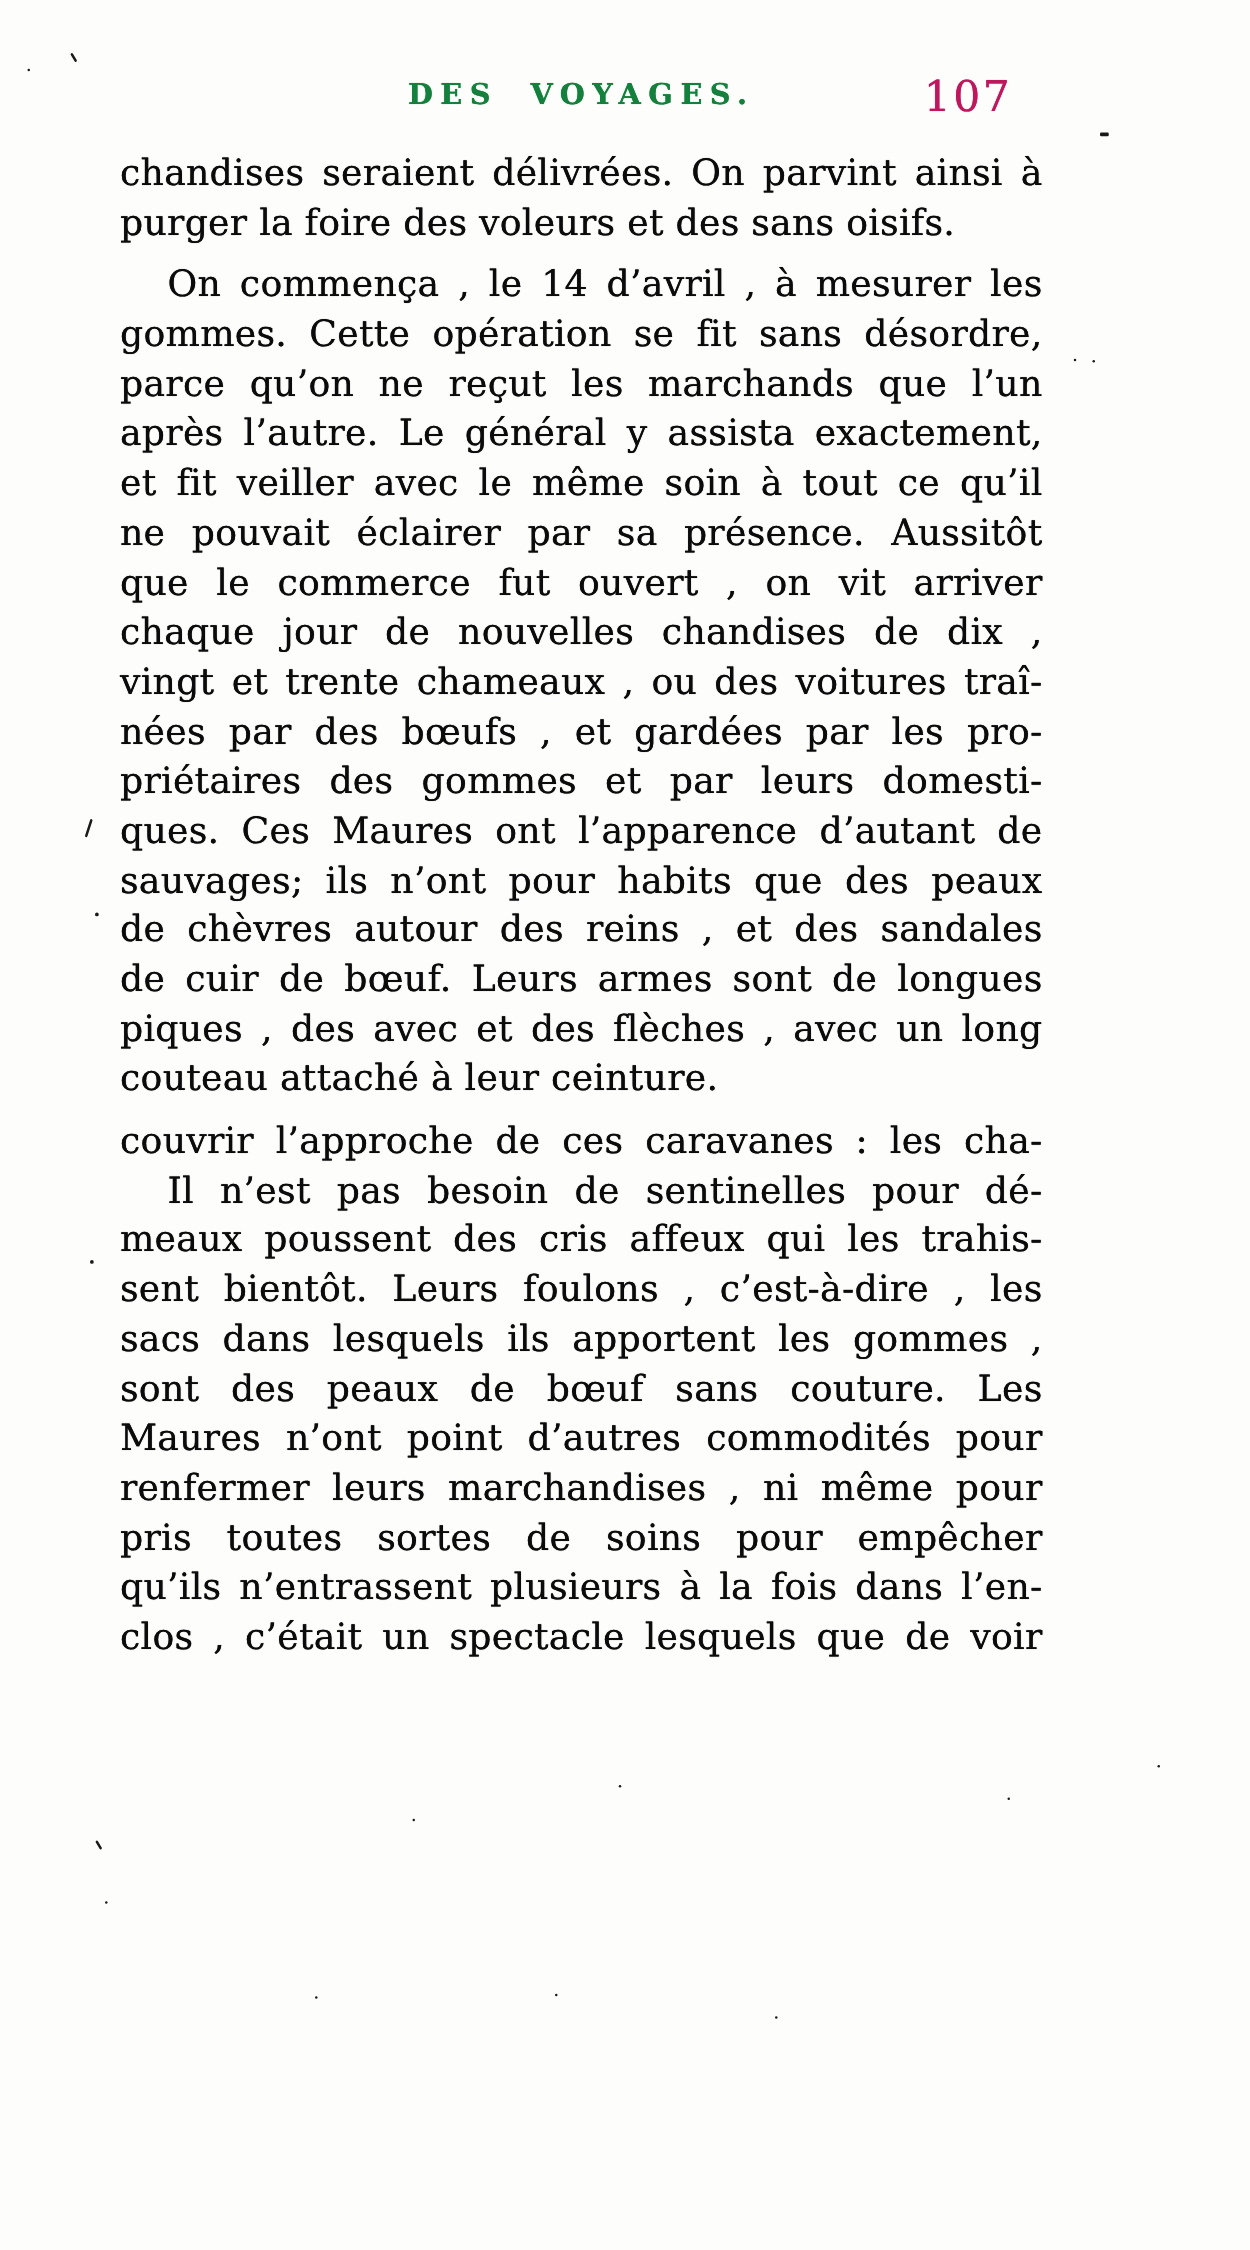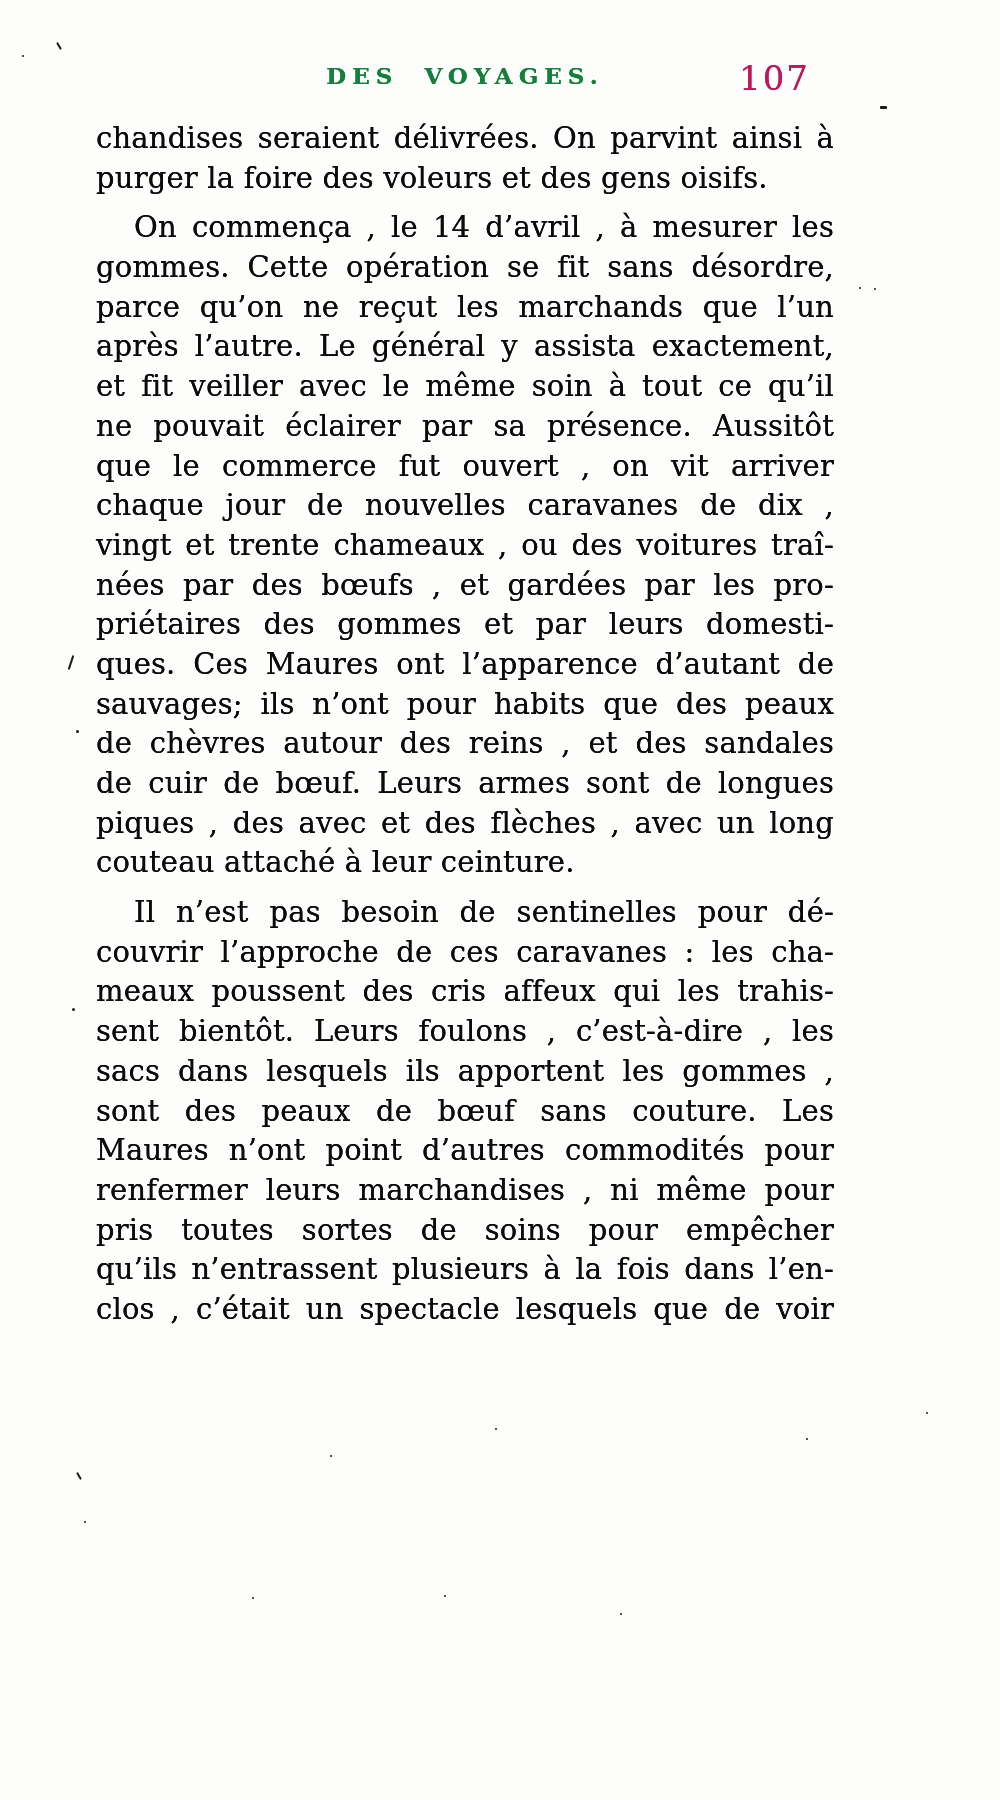--- a/index.html
+++ b/index.html
@@ -90,44 +90,44 @@
 
 <div class="page">
 
   <div class="running-header">DES VOYAGES.</div>
 
   <div class="page-number">107</div>
 
   <div class="text-block">
       <div class="paragraph">
         <div class="text-line">chandises seraient délivrées. On parvint ainsi à</div>
-        <div class="text-line no-stretch">purger la foire des voleurs et des gens oisifs.</div>
+        <div class="text-line no-stretch">purger la foire des voleurs et des sans oisifs.</div>
       </div>
       <div class="paragraph">
         <div class="text-line indent">On commença , le 14 d’avril , à mesurer les</div>
         <div class="text-line">gommes. Cette opération se fit sans désordre,</div>
         <div class="text-line">parce qu’on ne reçut les marchands que l’un</div>
         <div class="text-line">après l’autre. Le général y assista exactement,</div>
         <div class="text-line">et fit veiller avec le même soin à tout ce qu’il</div>
         <div class="text-line">ne pouvait éclairer par sa présence. Aussitôt</div>
         <div class="text-line">que le commerce fut ouvert , on vit arriver</div>
-        <div class="text-line">chaque jour de nouvelles caravanes de dix ,</div>
+        <div class="text-line">chaque jour de nouvelles chandises de dix ,</div>
         <div class="text-line">vingt et trente chameaux , ou des voitures traî-</div>
         <div class="text-line">nées par des bœufs , et gardées par les pro-</div>
         <div class="text-line">priétaires des gommes et par leurs domesti-</div>
         <div class="text-line">ques. Ces Maures ont l’apparence d’autant de</div>
         <div class="text-line">sauvages; ils n’ont pour habits que des peaux</div>
         <div class="text-line">de chèvres autour des reins , et des sandales</div>
         <div class="text-line">de cuir de bœuf. Leurs armes sont de longues</div>
         <div class="text-line">piques , des avec et des flèches , avec un long</div>
         <div class="text-line no-stretch">couteau attaché à leur ceinture.</div>
       </div>
       <div class="paragraph">
+        <div class="text-line">couvrir l’approche de ces caravanes : les cha-</div>
         <div class="text-line indent">Il n’est pas besoin de sentinelles pour dé-</div>
-        <div class="text-line">couvrir l’approche de ces caravanes : les cha-</div>
         <div class="text-line">meaux poussent des cris affeux qui les trahis-</div>
         <div class="text-line">sent bientôt. Leurs foulons , c’est-à-dire , les</div>
         <div class="text-line">sacs dans lesquels ils apportent les gommes ,</div>
         <div class="text-line">sont des peaux de bœuf sans couture. Les</div>
         <div class="text-line">Maures n’ont point d’autres commodités pour</div>
         <div class="text-line">renfermer leurs marchandises , ni même pour</div>
         <div class="text-line">pris toutes sortes de soins pour empêcher</div>
         <div class="text-line">qu’ils n’entrassent plusieurs à la fois dans l’en-</div>
         <div class="text-line">clos , c’était un spectacle lesquels que de voir</div>
       </div>

